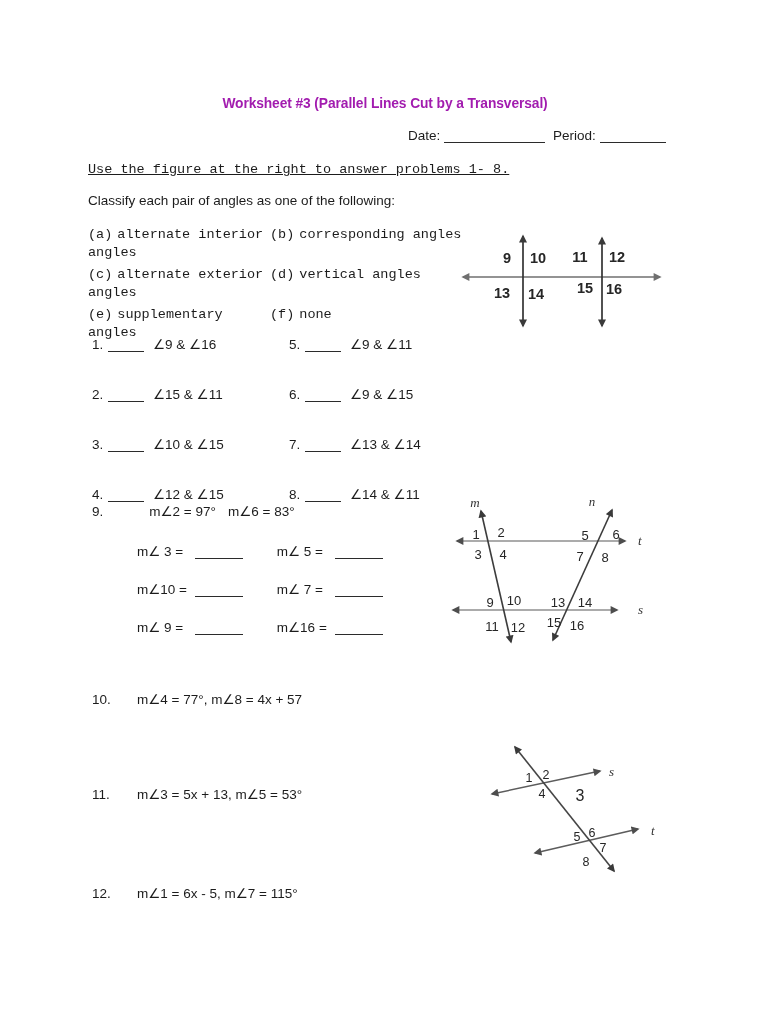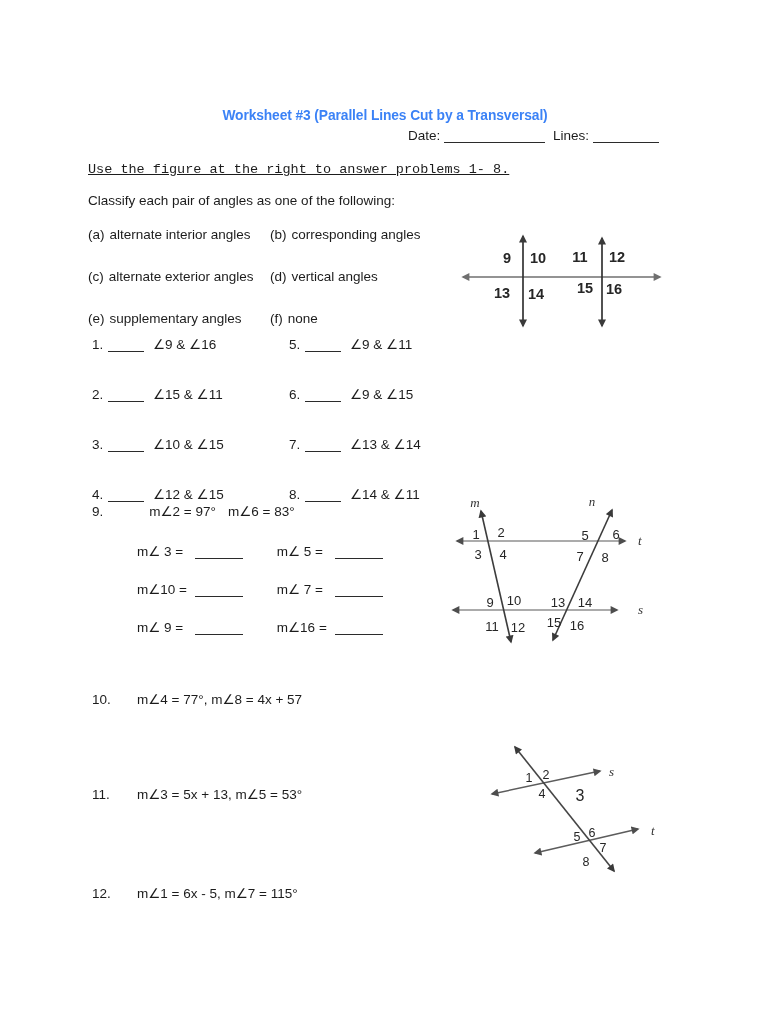--- a/index.html
+++ b/index.html
@@ -3,38 +3,38 @@
 <meta charset="utf-8">
 <style>
   html,body { margin:0; padding:0; background:#ffffff; }
   .page {
     position:relative; width:770px; height:1024px; background:#fff;
     font-family:"Liberation Sans","DejaVu Sans",sans-serif;
     font-size:13.5px; color:#1c1c1c; overflow:hidden; line-height:18px;
   }
   .abs { position:absolute; }
   .title {
-    left:0; right:0; top:107px; text-align:center;
-    font-weight:600; font-size:13.8px; letter-spacing:-0.1px; color:#3b82f6;
+    left:0; right:0; top:95px; text-align:center;
+    font-weight:600; font-size:13.8px; letter-spacing:-0.1px; color:#a21caf;
   }
   .blank {
     display:inline-block; border-bottom:1.4px solid #2b2b2b;
     height:14px; margin-bottom:-3px; vertical-align:baseline;
   }
   .hdr-name   { left:88px;  top:127px; }
   .hdr-date   { left:408px; top:127px; }
   .hdr-period { left:553px; top:127px; }
   .blank-name   { width:268px; margin-left:4px; }
   .blank-date   { width:101px; margin-left:4px; }
   .blank-period { width:66px;  margin-left:4px; }
   .use-figure { left:88px; top:161px; text-decoration:underline;font-family:Liberation Mono, monospace; }
   .classify   { left:88px; top:192px; }
   .options {
     left:88px; top:226px; display:grid;
-    grid-template-columns:182px auto; row-gap:24px;
+    grid-template-columns:182px auto; row-gap:4px;font-family:Liberation Mono, monospace;
   }
   .opt-key { margin-right:5px; }
   .probs18 {
     left:92px; top:336px; display:grid;
     grid-template-columns:165px auto; row-gap:16px;gap:32px;
   }
   .pnum { display:inline-block; min-width:13px; }
   .ans-blank { width:36px; margin-left:3px; }
   .pair { margin-left:9px; }
   .p9 { left:92px; top:503px; }
@@ -73,21 +73,21 @@
 <body>
 
 <div class="page">
 
   <div class="abs title">Worksheet #3 (Parallel Lines Cut by a Transversal)</div>
 
   <div class="abs hdr-date">
     <span>Date:</span><span class="blank blank-date"></span>
   </div>
   <div class="abs hdr-period">
-    <span>Lines:</span><span class="blank blank-period"></span>
+    <span>Period:</span><span class="blank blank-period"></span>
   </div>
 
   <div class="abs use-figure">Use the figure at the right to answer problems 1- 8.</div>
   <div class="abs classify">Classify each pair of angles as one of the following:</div>
 
   <div class="abs options">
     <div><span class="opt-key">(a)</span><span>alternate interior angles</span></div>
     <div><span class="opt-key">(b)</span><span>corresponding angles</span></div>
     <div><span class="opt-key">(c)</span><span>alternate exterior angles</span></div>
     <div><span class="opt-key">(d)</span><span>vertical angles</span></div>

